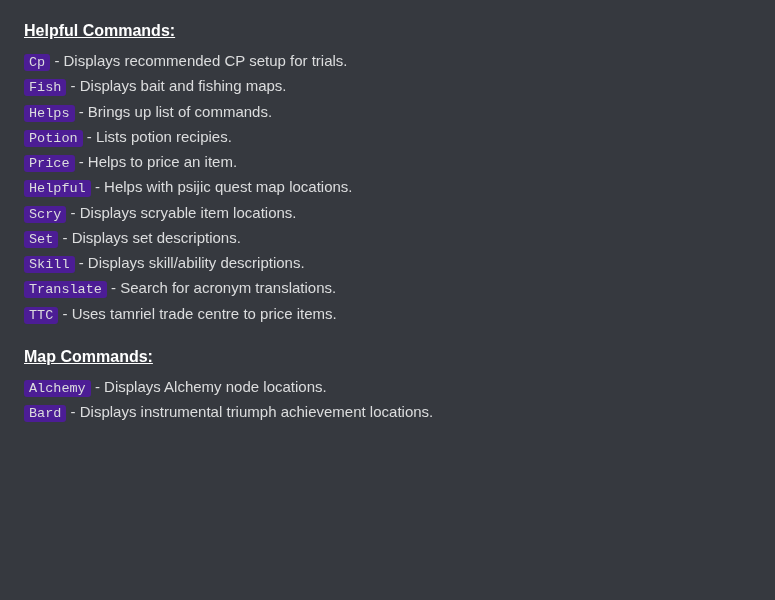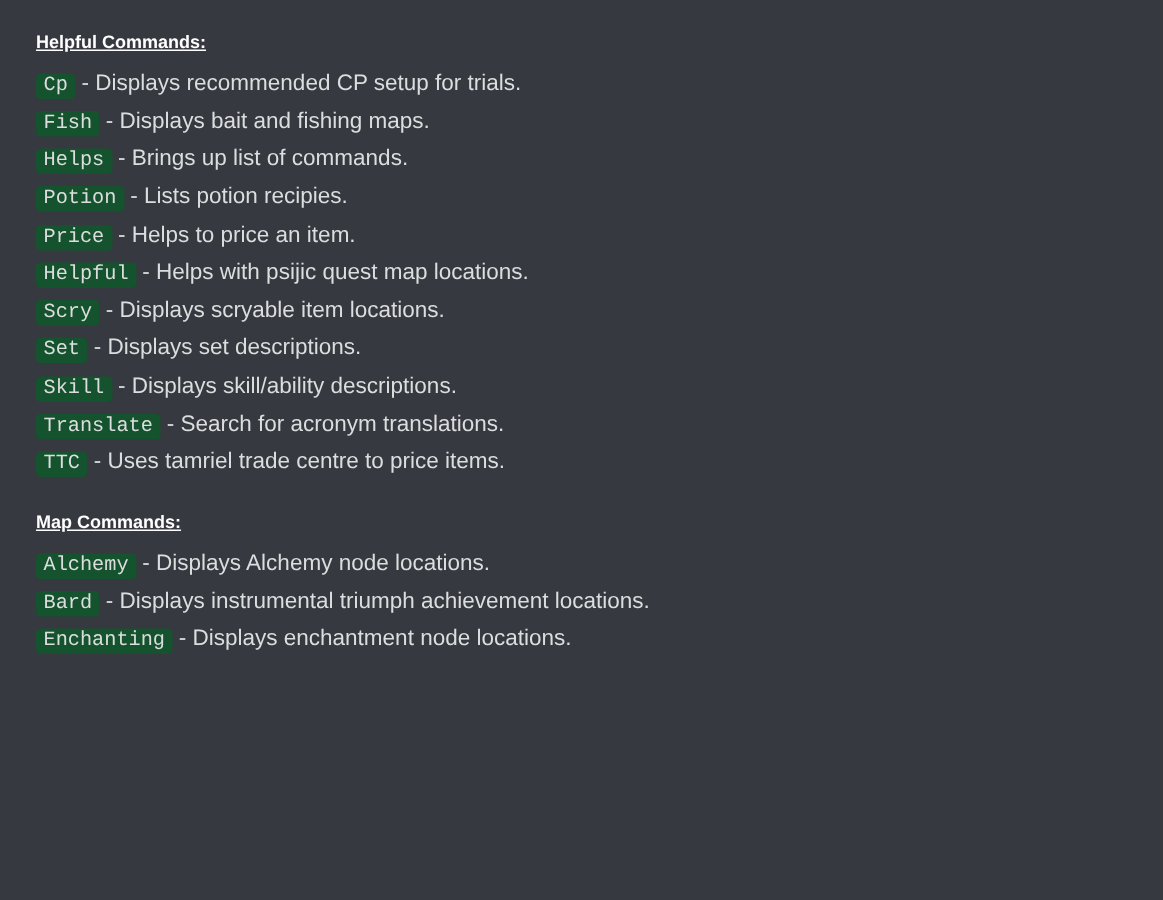--- a/index.html
+++ b/index.html
@@ -14,39 +14,39 @@
       font-family: 'Whitney', 'Helvetica Neue', Helvetica, Arial, sans-serif;
       font-size: 16px;
       line-height: 1.375;
       padding: 20px 24px;
       width: 775px;
       min-height: 600px;
     }
 
     .section-title {
       font-weight: 700;
-      font-size: 12px;
+      font-size: 16px;
       color: #ffffff;
       text-decoration: underline;
       margin-bottom: 8px;
       margin-top: 16px;
     }
 
     .section-title:first-child {
       margin-top: 0;
     }
 
     .command-line {
       margin-bottom: 2px;
       font-size: 15px;
       line-height: 1.5;
     }
 
     code {
-      background-color: #14532d;
+      background-color: #4c1d95;
       border-radius: 3px;
       padding: 1px 5px;
       font-family: 'Courier New', Courier, monospace;
       font-size: 13.5px;
       color: #dcddde;
     }
 
     .map-section {
       margin-top: 20px;
     }
@@ -69,15 +69,14 @@
       <div class="command-line"><code>Translate</code> <span>- Search for acronym translations.</span></div>
       <div class="command-line"><code>TTC</code> <span>- Uses tamriel trade centre to price items.</span></div>
     </div>
 </div>
 
 <div class="map-section">
   <div class="section-title">Map Commands:</div>
   <div id="map-list">
       <div class="command-line"><code>Alchemy</code> <span>- Displays Alchemy node locations.</span></div>
       <div class="command-line"><code>Bard</code> <span>- Displays instrumental triumph achievement locations.</span></div>
-      <div class="command-line"><code>Enchanting</code> <span>- Displays enchantment node locations.</span></div>
     </div>
 </div>
 
 </body></html>

